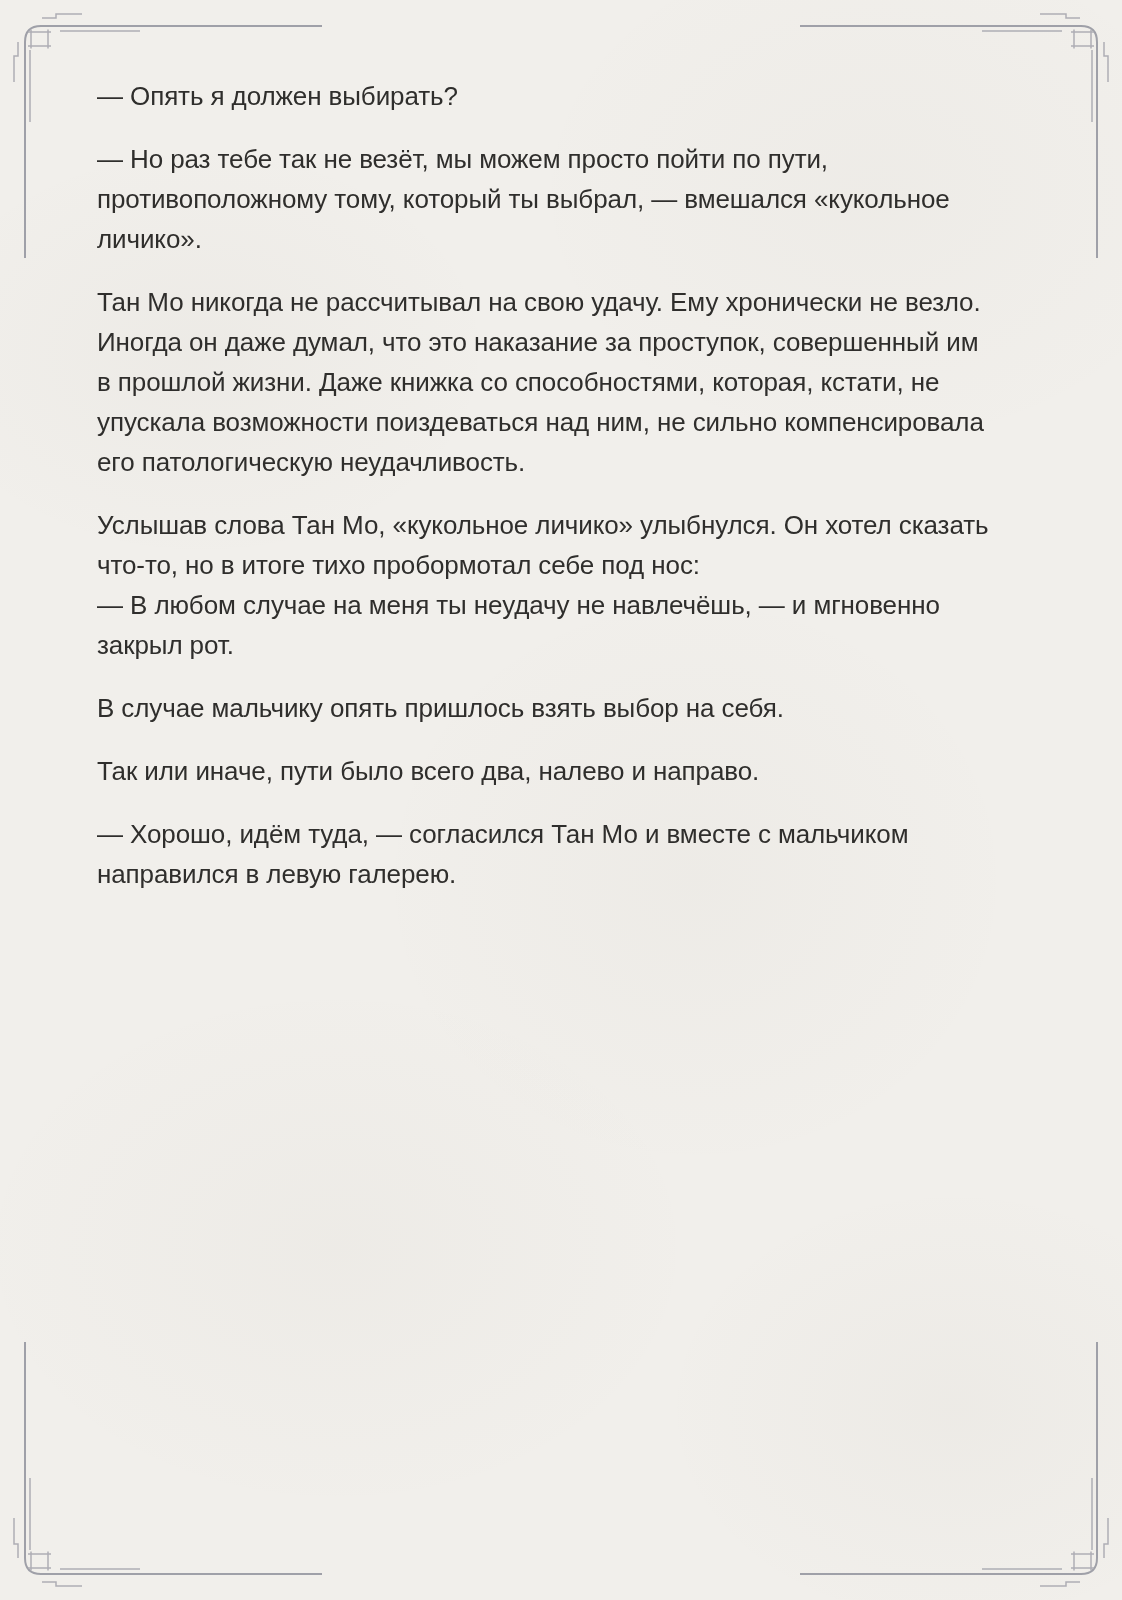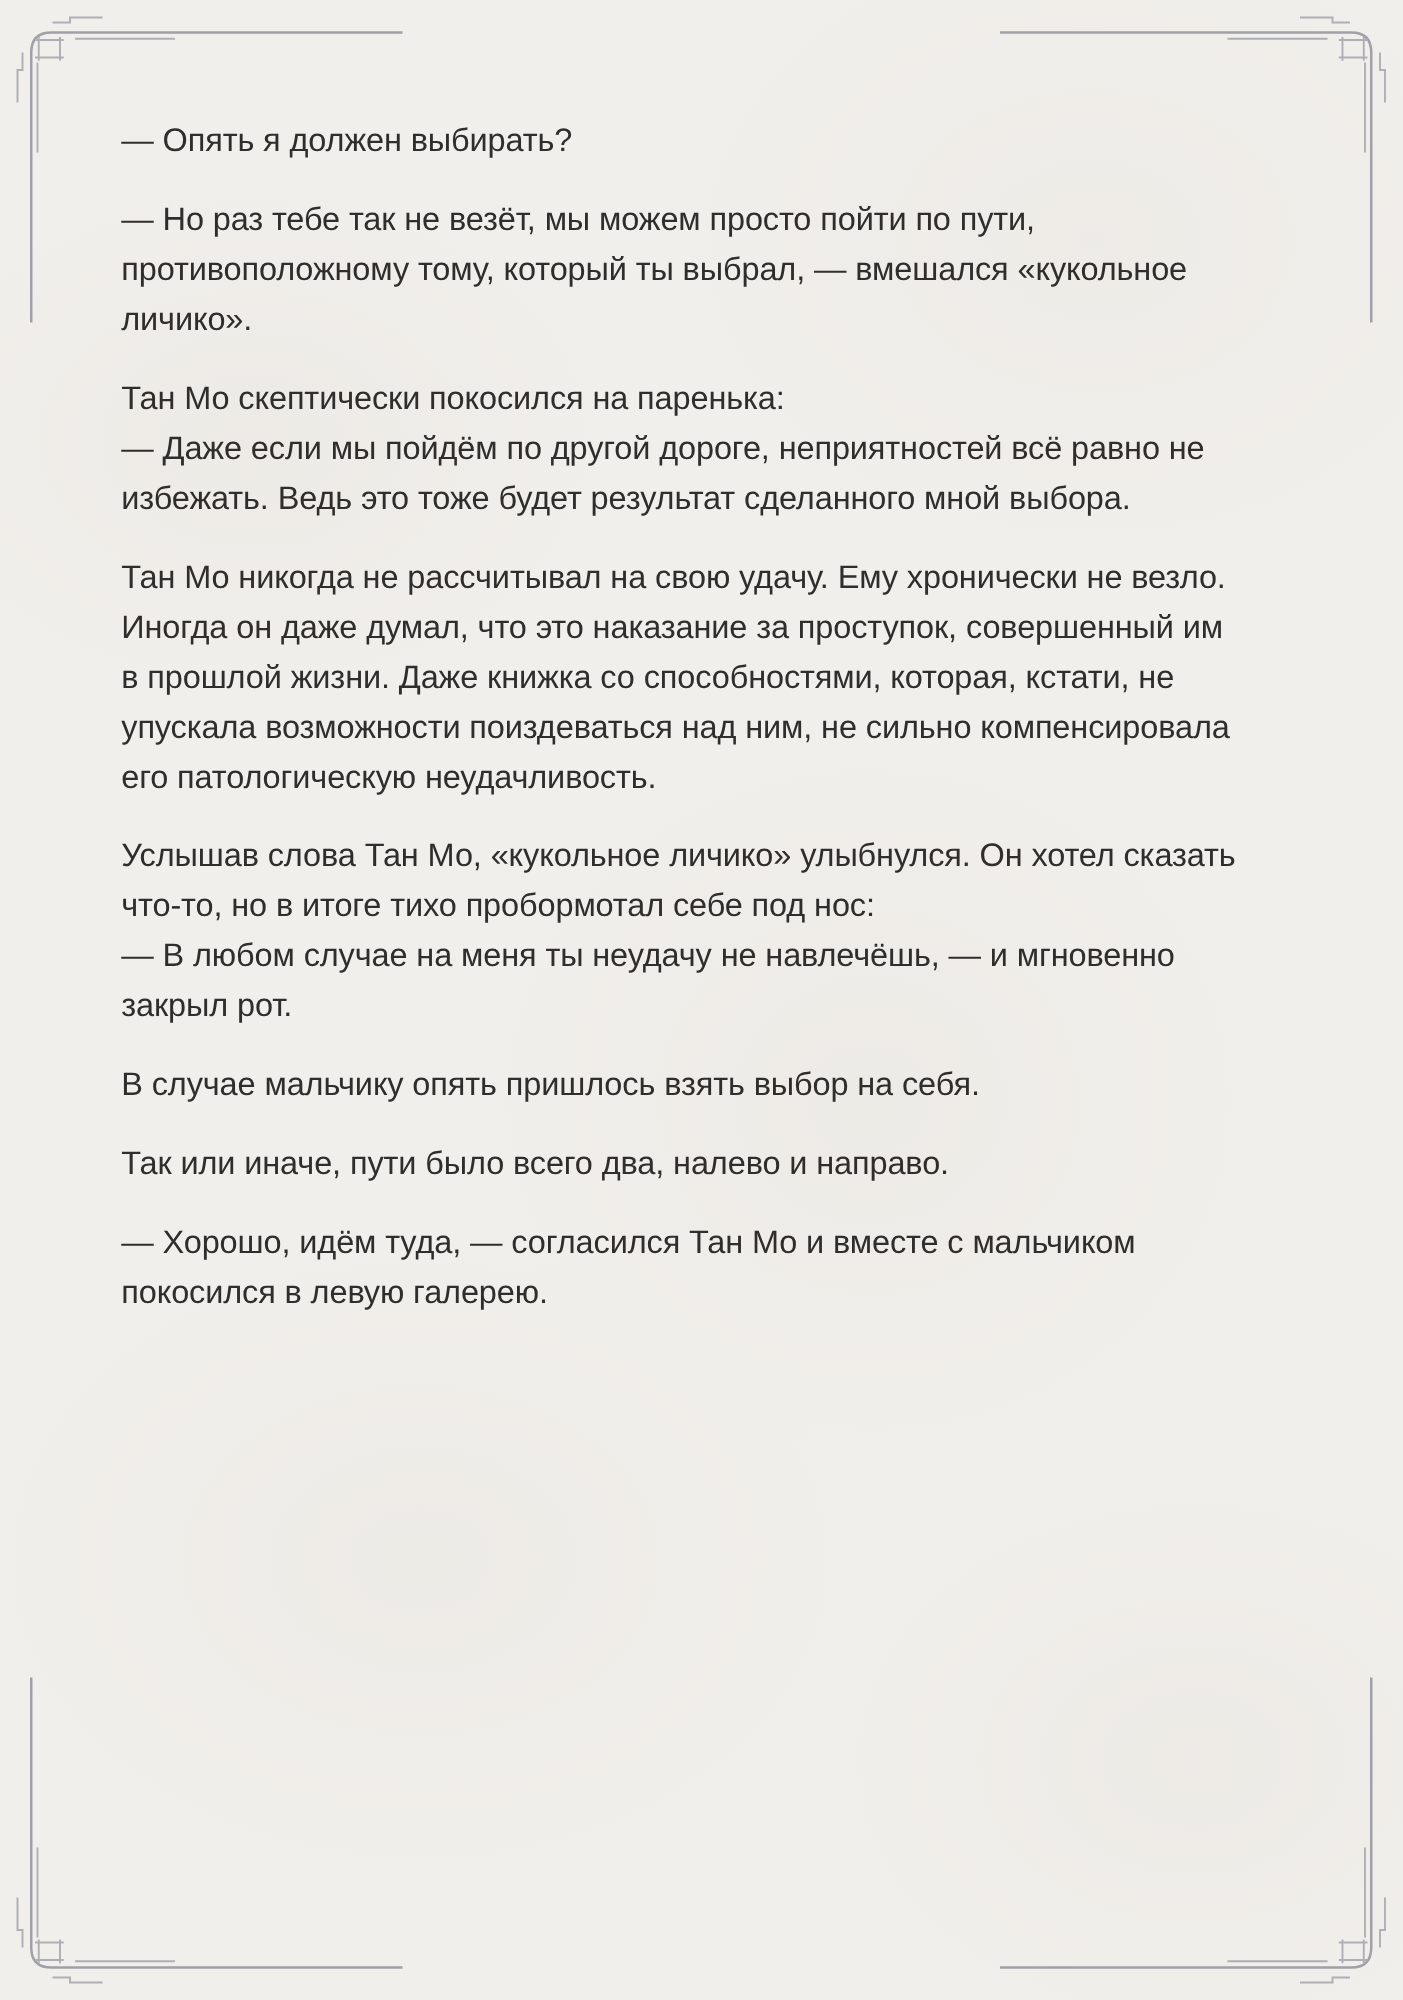--- a/index.html
+++ b/index.html
@@ -34,21 +34,21 @@
   .frame-svg .main{
     fill:none;stroke:var(--frame);stroke-width:2;
     stroke-linecap:butt;stroke-linejoin:miter;
   }
   .frame-svg .thin{
     fill:none;stroke:var(--frame-light);stroke-width:1.5;
     stroke-linecap:butt;stroke-linejoin:miter;
   }
   .text-block{
     position:absolute;
-    left:97px;top:92px;
+    left:97px;top:76px;
     width:960px;
     color:var(--ink);
     font-size:26px;
     line-height:40px;
     letter-spacing:-0.1px;
   }
   .text-block p{
     margin:0 0 23px 0;
     white-space:pre-line;
   }
@@ -77,29 +77,26 @@
   <use href="#corner-ornament" transform="translate(1122,0) scale(-1,1)"></use>
   <use href="#corner-ornament" transform="translate(0,1600) scale(1,-1)"></use>
   <use href="#corner-ornament" transform="translate(1122,1600) scale(-1,-1)"></use>
 </svg>
 
 <div class="text-block">
   <p>— Опять я должен выбирать?</p>
   <p>— Но раз тебе так не везёт, мы можем просто пойти по пути,
 противоположному тому, который ты выбрал, — вмешался «кукольное
 личико».</p>
-  <p>Тан Мо скептически покосился на паренька:
-— Даже если мы пойдём по другой дороге, неприятностей всё равно не
-избежать. Ведь это тоже будет результат сделанного мной выбора.</p>
   <p>Тан Мо никогда не рассчитывал на свою удачу. Ему хронически не везло.
 Иногда он даже думал, что это наказание за проступок, совершенный им
 в прошлой жизни. Даже книжка со способностями, которая, кстати, не
 упускала возможности поиздеваться над ним, не сильно компенсировала
 его патологическую неудачливость.</p>
   <p>Услышав слова Тан Мо, «кукольное личико» улыбнулся. Он хотел сказать
 что-то, но в итоге тихо пробормотал себе под нос:
 — В любом случае на меня ты неудачу не навлечёшь, — и мгновенно
 закрыл рот.</p>
   <p>В случае мальчику опять пришлось взять выбор на себя.</p>
   <p>Так или иначе, пути было всего два, налево и направо.</p>
   <p>— Хорошо, идём туда, — согласился Тан Мо и вместе с мальчиком
-покосился в левую галерею.</p>
+направился в левую галерею.</p>
 </div>
 
 </body></html>

